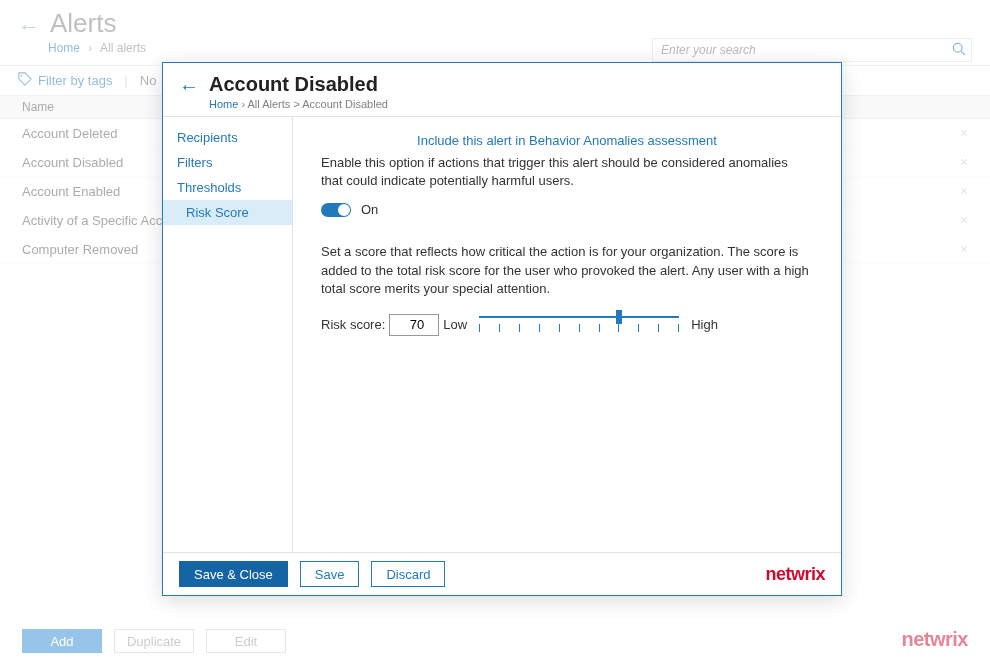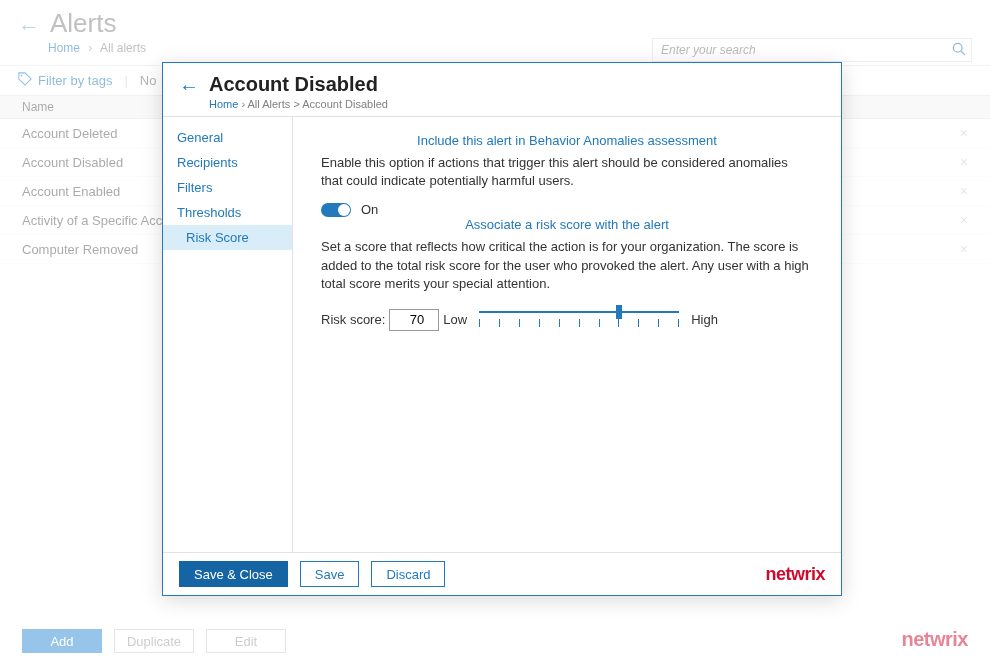--- a/index.html
+++ b/index.html
@@ -36,21 +36,21 @@
   .modal-crumb a { color: #2279bc; text-decoration: none; }
   .modal-crumb .g { color: #808080; }
   .modal-div { border-top: 1px solid #e2e2e2; }
   .modal-body { flex: 1; display: flex; overflow: hidden; }
   .side-nav { width: 130px; border-right: 1px solid #e2e2e2; padding-top: 8px; }
   .side-item { padding: 5px 14px; font-size: 13px; color: #2279bc; cursor: pointer; }
   .side-item.active { background: #d9edf9; padding-left: 23px; }
   .content { flex: 1; padding: 16px 28px; font-size: 13px; color: #333; }
   .sec-title { color: #2279bc; font-size: 13px; margin-bottom: 6px; text-align: center; }
   .sec-text { line-height: 1.4; margin-bottom: 12px; }
-  .toggle-row { display: flex; align-items: center; gap: 10px; }
+  .toggle-row { display: flex; align-items: center; gap: 10px; margin-bottom: 26px; }
   .toggle { width: 30px; height: 14px; border-radius: 8px; background: #2279bc; position: relative; cursor: pointer; }
   .toggle .knob { position: absolute; right: 1px; top: 1px; width: 12px; height: 12px; border-radius: 50%; background: #fff; }
   .score-row { display: flex; align-items: center; gap: 4px; }
   .score-input { width: 50px; height: 22px; border: 1px solid #999; text-align: right; padding-right: 14px; font-size: 13px; }
   .slider-wrap { display: flex; align-items: center; gap: 12px; }
   .slider { position: relative; width: 200px; height: 30px; }
   .track { position: absolute; top: 6px; left: 0; right: 0; height: 2px; background: #2279bc; }
   .thumb { position: absolute; top: 0; width: 6px; height: 14px; background: #2279bc; transform: translateX(-50%); }
   .ticks { position: absolute; top: 14px; left: 0; right: 0; display: flex; justify-content: space-between; }
   .tick { width: 1px; height: 8px; background: #2279bc; }
@@ -133,36 +133,34 @@
   <div class="modal-crumb">
     <a>Home</a>
     <span class="g"> › </span>
     <span class="g">All Alerts</span>
     <span class="g"> &gt; </span>
     <span class="g">Account Disabled</span>
   </div>
   <div class="modal-div"></div>
   <div class="modal-body">
     <div class="side-nav" id="side-nav">
-        <div class="side-item">General</div>
         <div class="side-item">Recipients</div>
         <div class="side-item">Filters</div>
         <div class="side-item">Thresholds</div>
         <div class="side-item active">Risk Score</div>
       </div>
     <div class="content">
       <div class="sec-title">Include this alert in Behavior Anomalies assessment</div>
       <div class="sec-text">Enable this option if actions that trigger this alert should be considered anomalies that could indicate potentially harmful users.</div>
       <div class="toggle-row">
         <div class="toggle">
             <div class="knob"></div>
           </div>
         <span>On</span>
       </div>
-      <div class="sec-title">Associate a risk score with the alert</div>
       <div class="sec-text">Set a score that reflects how critical the action is for your organization.  The score is added to the total risk score for the user who provoked the alert.  Any user with a high total score merits your special attention.</div>
       <div class="score-row">
         <span>Risk score:</span>
         <input class="score-input" value="70" style="">
         <div class="slider-wrap">
           <span>Low</span>
           <div class="slider">
             <div class="track"></div>
             <div class="thumb" id="thumb" style="left: 70%;"></div>
             <div class="ticks" id="ticks">

